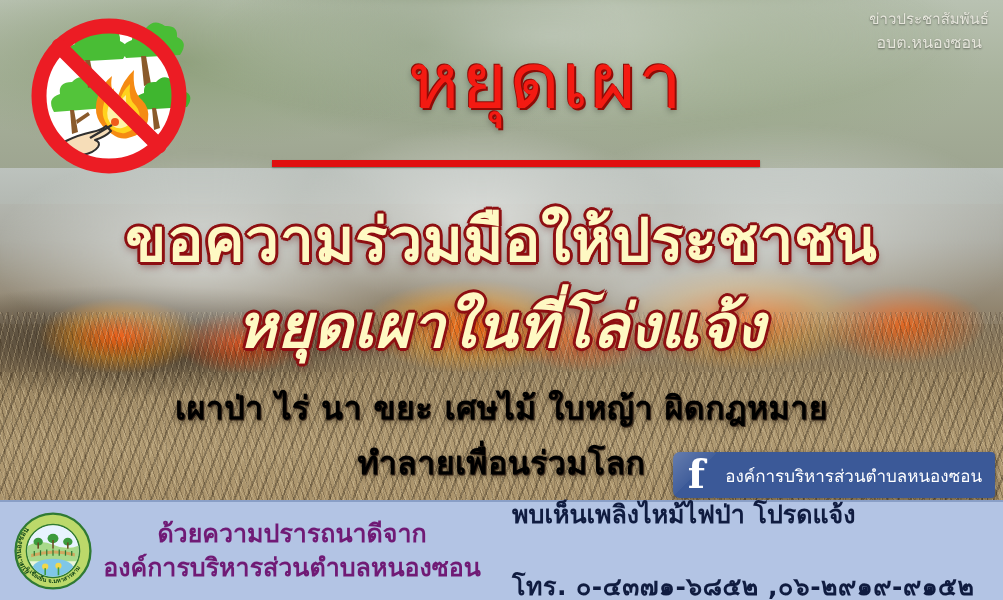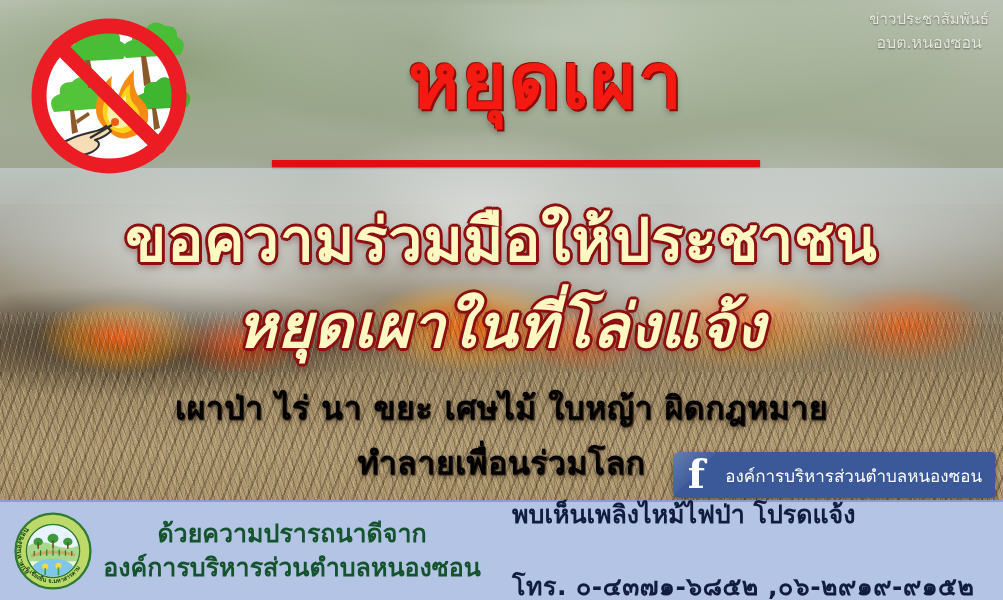--- a/index.html
+++ b/index.html
@@ -94,21 +94,21 @@
   
   .no-burn{
     position:absolute;left:18px;top:16px;width:182px;height:160px;z-index:7;
   }
   .no-burn svg{width:100%;height:100%;display:block;}
 
   
   .headline{
     position:absolute;left:0;right:0;top:18px;
     text-align:center;
-    font-size:78px;font-weight:bold;
+    font-size:78px;font-weight:normal;
     color:#f41a12;
     letter-spacing:2px;
     text-shadow:2px 2px 0 #8f0b06, -1px -1px 0 #8f0b06, 0 3px 6px rgba(0,0,0,.35);
     z-index:5;
     padding-left:89px;
   }
 
   .divider{
     position:absolute;left:272px;top:160px;width:488px;height:7px;
     background:#e00f0f;
@@ -182,21 +182,21 @@
     background:#b3c4e4;
     display:flex;align-items:center;
     z-index:9;
     border-top:2px solid #8a9fc6;
   }
   .seal{
     width:78px;height:78px;margin-left:14px;flex:0 0 auto;position:relative;
   }
   .seal svg{width:100%;height:100%;display:block;}
   .foot-left{
-    flex:1 1 auto;text-align:center;color:#14532d;
+    flex:1 1 auto;text-align:center;color:#701a75;
     font-size:25px;font-weight:bold;line-height:1.35;
     padding-right:20px;
   }
   .foot-right{
     flex:1 1 auto;text-align:left;color:#101c40;
     font-size:25px;font-weight:bold;line-height:1.35;
     padding-right:6px;
   }
   .foot-right .tel{letter-spacing:.5px;margin-top:38px;}
 </style>

